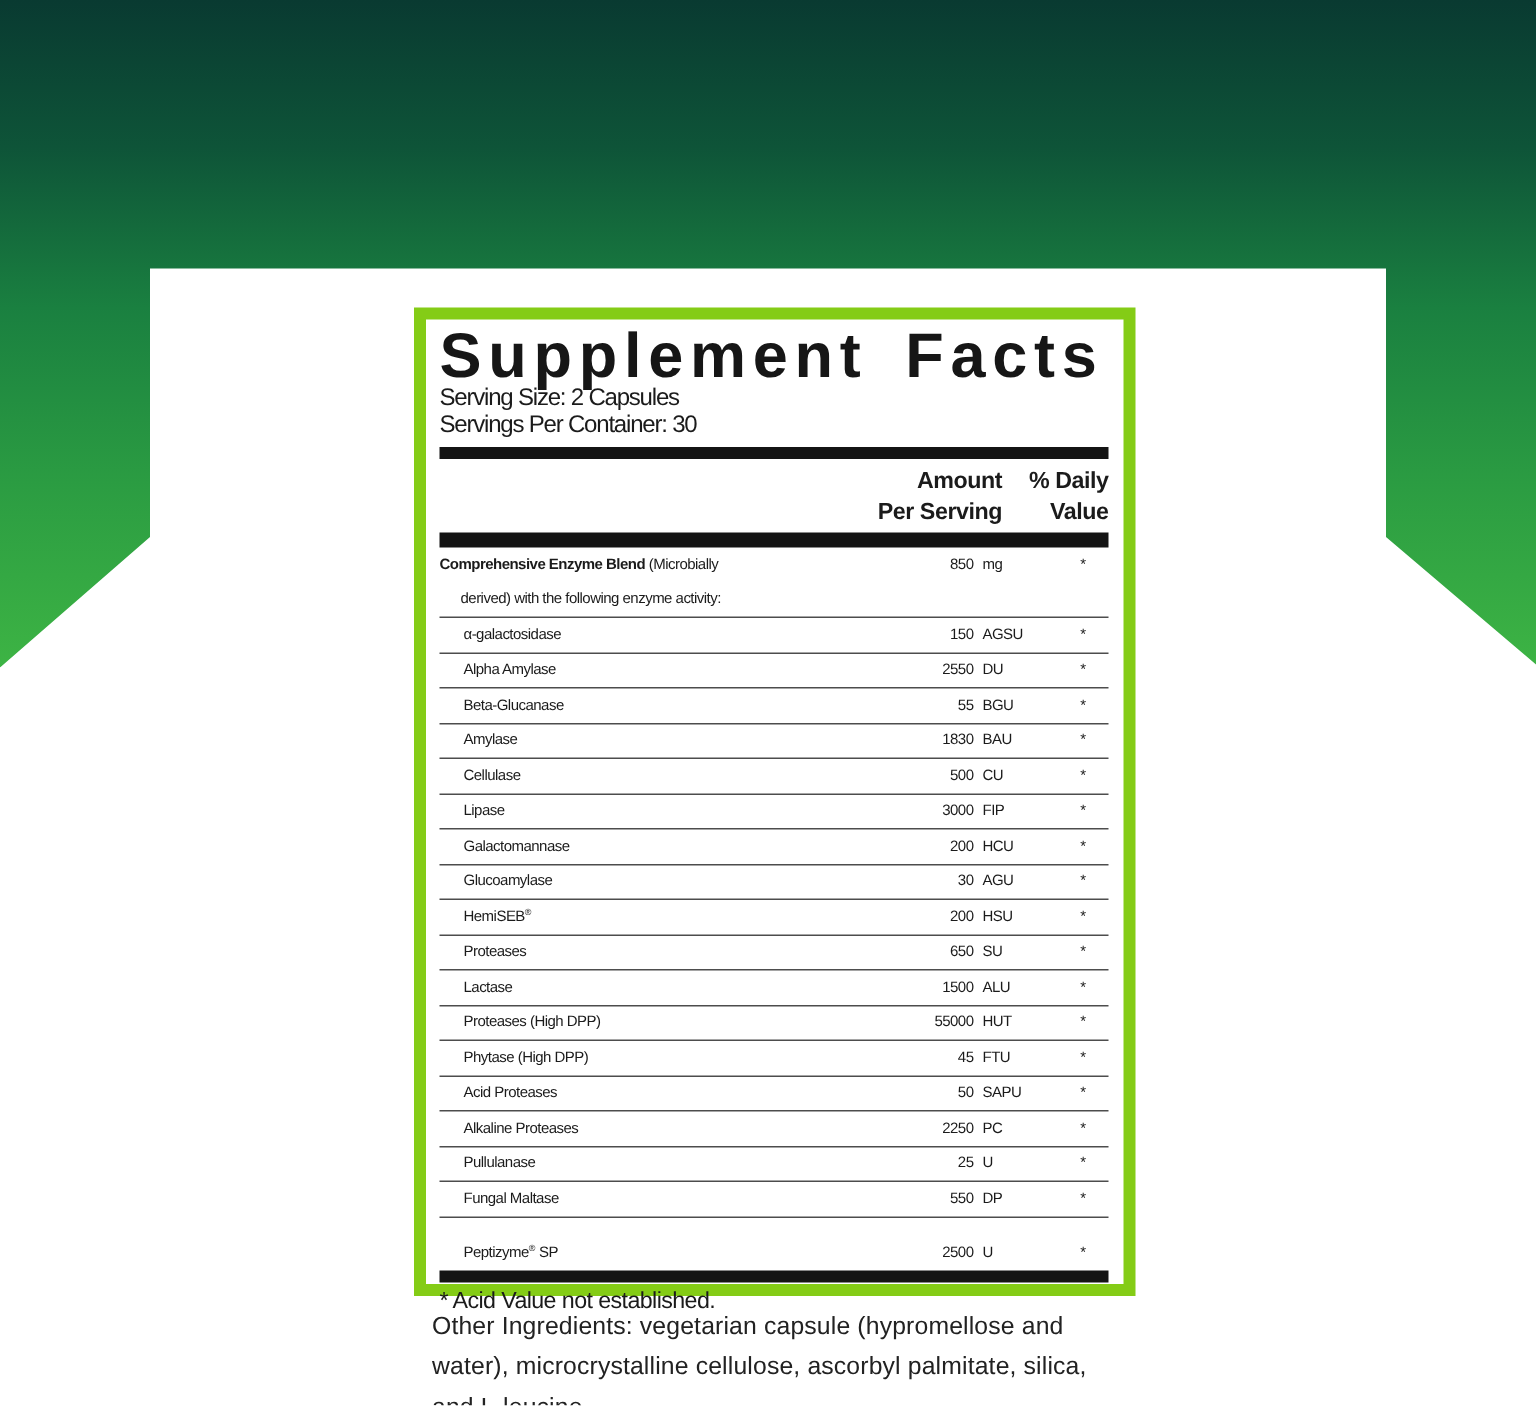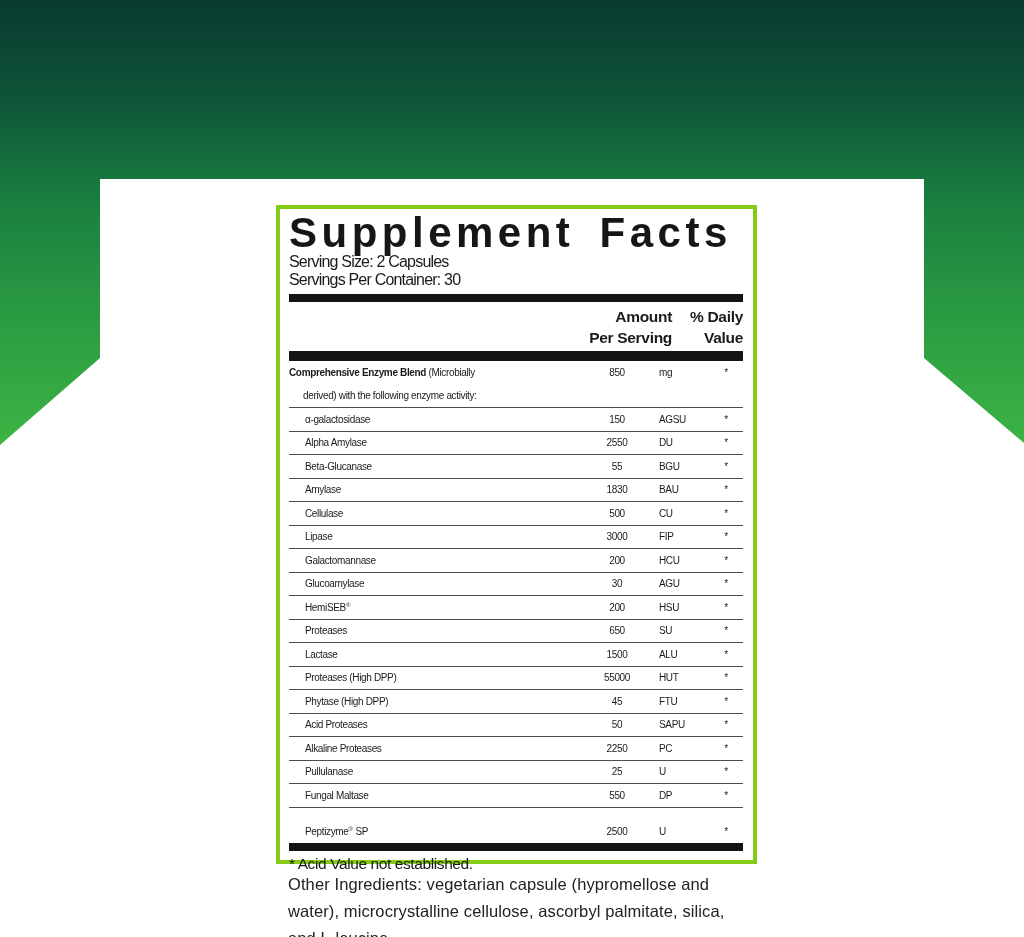--- a/index.html
+++ b/index.html
@@ -10,21 +10,21 @@
   }
   
   .bg-green {
     position:absolute; top:0; left:0; width:1024px; height:446px;
     background:linear-gradient(180deg,#093a31 0%, #0e5438 22%, #1a8040 46%, #2b9c42 72%, #3db444 100%);
     clip-path:polygon(0 0, 1024px 0, 1024px 443px, 924px 358px, 924px 179px, 100px 179px, 100px 358px, 0 445px);
   }
   
   .facts-panel {
     position:absolute; left:276px; top:205px; width:481px; height:659px;
-    box-sizing:border-box; border:4px solid #84cc16; background:#ffffff;
+    box-sizing:border-box; border:8px solid #84cc16; background:#ffffff;
     padding:4px 10px 0 9px;
   }
   .title {
     margin:0; font-size:42px; line-height:40px; font-weight:bold;
     letter-spacing:4.5px; word-spacing:9px; white-space:nowrap; color:#161616;
   }
   .serving-line { font-size:16px; line-height:18px; letter-spacing:-0.8px; white-space:nowrap; }
   .bar { background:#141414; }
   .bar-1 { height:8px; margin-top:5px; }
   .col-headers {
@@ -36,21 +36,21 @@
   .hdr-dv { width:71px; text-align:right; flex-shrink:0; }
   .hdr-line { display:block; }
   .bar-2 { height:10px; }
   .rows { }
   .row {
     display:flex; align-items:center; box-sizing:border-box; height:23.5px;
     border-bottom:1px solid #4d4d4d; font-size:10px; letter-spacing:-0.35px;
   }
   .row:last-child { border-bottom:none;margin-top:12px; }
   .row-name { flex:1 1 0; min-width:0; padding-left:16px; white-space:nowrap; }
-  .num { width:72px; text-align:center; flex-shrink:0; white-space:nowrap; }
+  .num { width:72px; text-align:right; flex-shrink:0; white-space:nowrap; }
   .unit { width:50px; margin-left:6px; text-align:left; flex-shrink:0; white-space:nowrap; }
   .dv { width:34px; text-align:center; flex-shrink:0; }
   .blend-row { height:47px; align-items:flex-start; }
   .blend-row .row-name { padding-left:0; }
   .blend-row .num, .blend-row .unit, .blend-row .dv { line-height:23px; }
   .blend-line1, .blend-line2 { display:block; line-height:23px; white-space:nowrap; }
   .blend-line1 b { font-weight:bold; }
   .blend-line2 { padding-left:14px; }
   .bar-3 { height:8px; }
   .footnote { font-size:15.5px; line-height:19px; letter-spacing:-0.4px; padding-top:3px; }

